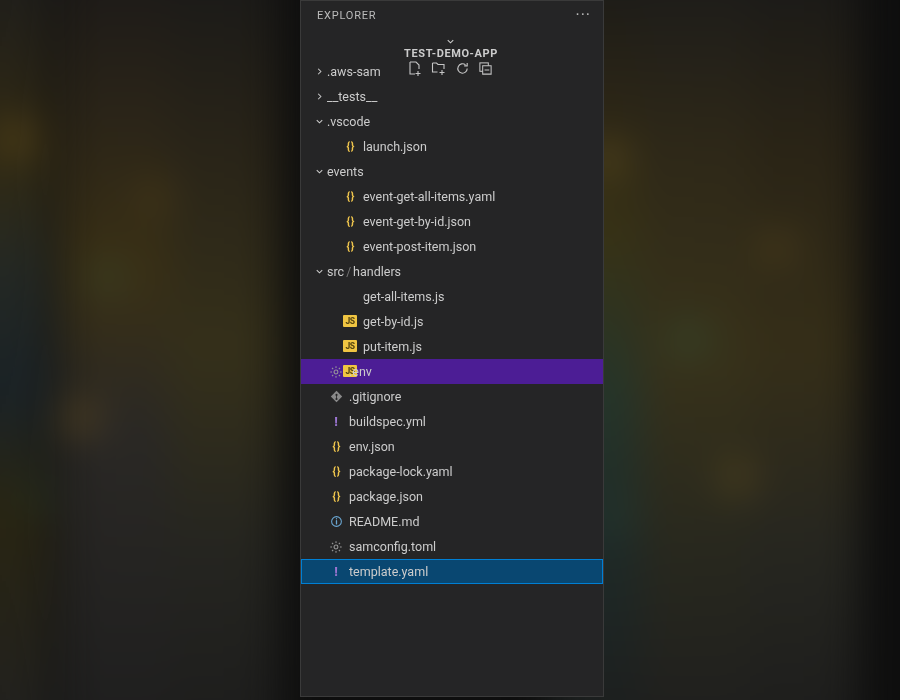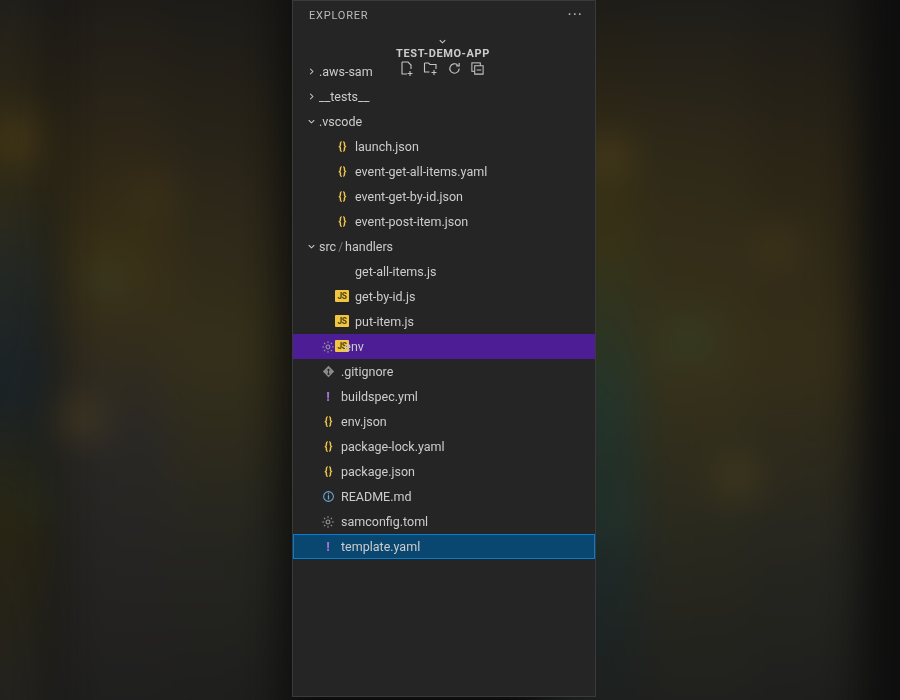--- a/index.html
+++ b/index.html
@@ -45,21 +45,21 @@
     .bg-strip.s3 { left: 220px; background: linear-gradient(180deg,#181818 0,#292418 25%,#35301a 50%,#252520 75%,#1c1c1c 100%); }
     .bg-strip.s4 { left: 600px; background: linear-gradient(180deg,#181818 0,#2c2616 20%,#383215 35%,#25352a 55%,#1e2a28 75%,#1c1c1c 100%); width: 90px;}
     .bg-strip.s5 { left: 690px; background: linear-gradient(180deg,#1a1a1a 0,#2e2818 25%,#38321a 50%,#28281e 75%,#1e1e1e 100%); }
     .bg-strip.s6 { left: 800px; background: linear-gradient(180deg,#181818 0,#2a2416 25%,#352e18 50%,#262620 75%,#1c1c1c 100%); width: 110px;}
     .bg-dot {
       position: absolute;
       border-radius: 50%;
     }
     .panel {
       position: absolute;
-      left: 292px;
+      left: 300px;
       top: 0;
       width: 304px;
       height: 697px;
       background: #252526;
       border: 1px solid #3a3a3a;
       color: #cccccc;
       font-size: 12px;
     }
     .panel-header {
       display: flex;
@@ -247,20 +247,29 @@
       </div>
       <div class="row">
         <span class="indent" style="width:24px"></span>
         <span class="chev"></span>
         <span class="ico">
           <span class="json-brace">{ }</span>
         </span>
         <span class="label">launch.json</span>
       </div>
       <div class="row">
+        <span class="indent" style="width:10px"></span>
+        <span class="chev">
+          <svg width="11" height="11" viewBox="0 0 16 16">
+            <path d="M4 6l4 4 4-4" stroke="#cccccc" stroke-width="1.5" fill="none"></path>
+          </svg>
+        </span>
+        <span class="label">events</span>
+      </div>
+      <div class="row">
         <span class="indent" style="width:24px"></span>
         <span class="chev"></span>
         <span class="ico">
           <span class="json-brace">{ }</span>
         </span>
         <span class="label">event-get-all-items.yaml</span>
       </div>
       <div class="row">
         <span class="indent" style="width:24px"></span>
         <span class="chev"></span>

